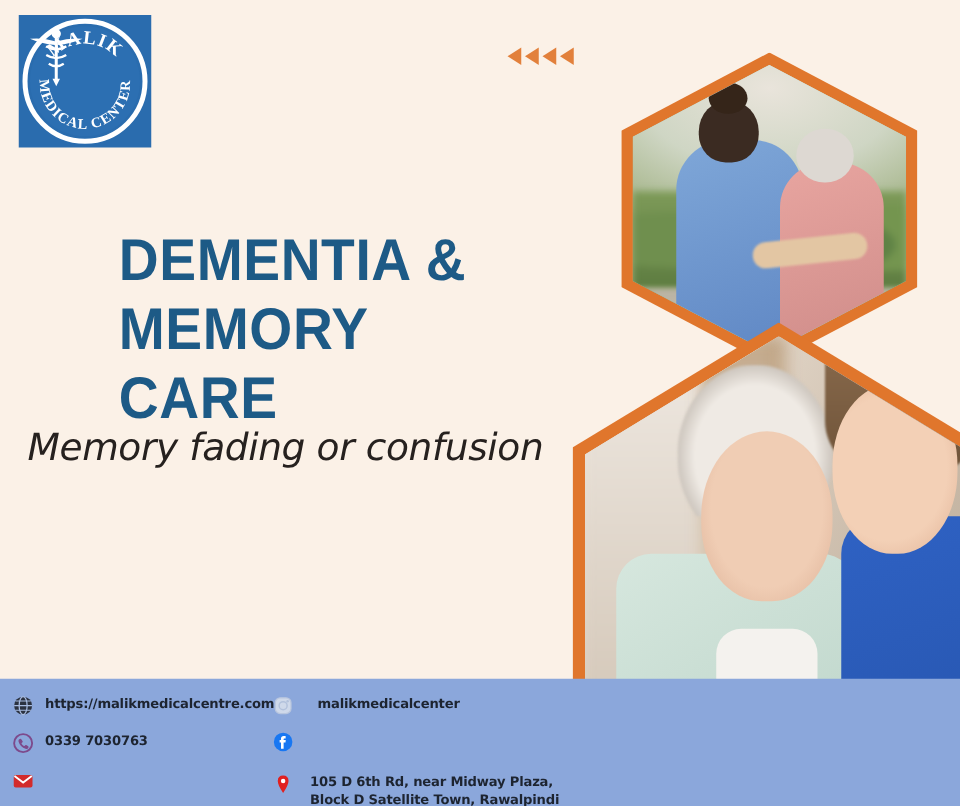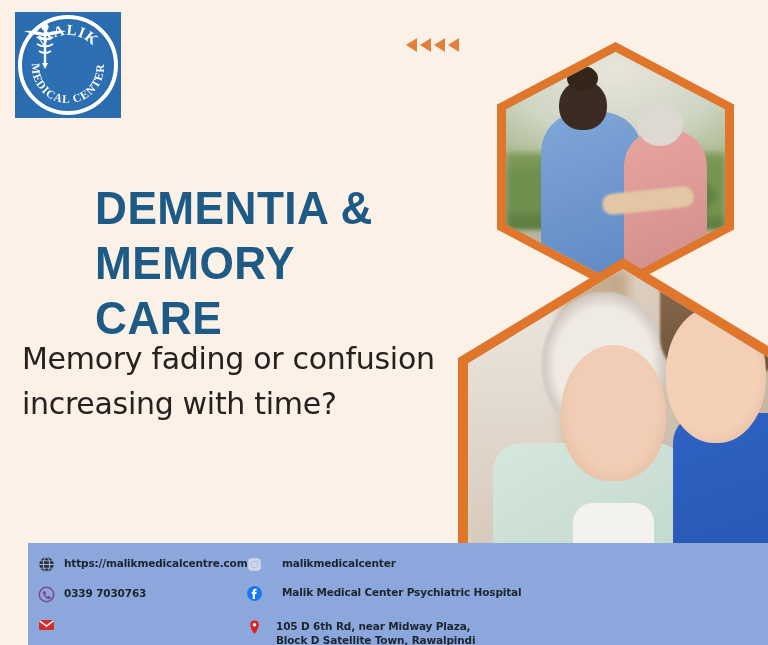--- a/index.html
+++ b/index.html
@@ -30,21 +30,21 @@
   
   .headline{position:absolute;left:95px;top:180px;width:330px;
       color:#1d5a86;font-weight:800;font-size:47px;line-height:55px;
       letter-spacing:.5px;font-family:"Liberation Sans", sans-serif;
       transform:scaleX(.94);transform-origin:left top;}
   .headline .l2{display:block;}
 
   
   .subtext{position:absolute;left:22px;top:336px;width:420px;
       color:#26211f;font-size:30px;line-height:45px;font-weight:400;
-      font-family:"DejaVu Sans", sans-serif;letter-spacing:-.3px;}
+      font-family:"DejaVu Sans", sans-serif;letter-spacing:-.3px;font-style:italic;}
   .subtext span{display:block;}
 
   
   .hex{position:absolute;
       -webkit-clip-path:polygon(50% 0%,100% 25%,100% 75%,50% 100%,0% 75%,0% 25%);
       clip-path:polygon(50% 0%,100% 25%,100% 75%,50% 100%,0% 75%,0% 25%);}
   .hex-top{left:497px;top:42px;width:237px;height:250px;background:#e0762c;}
   .hex-top .inner{position:absolute;left:9px;top:10px;right:9px;bottom:10px;
       -webkit-clip-path:polygon(50% 0%,100% 25%,100% 75%,50% 100%,0% 75%,0% 25%);
       clip-path:polygon(50% 0%,100% 25%,100% 75%,50% 100%,0% 75%,0% 25%);
@@ -103,21 +103,21 @@
   .sc2 .young-face{position:absolute;left:64%;top:10%;width:32%;height:36%;
      background:radial-gradient(ellipse at 45% 50%, #f3d0b6 0 60%, #deaf93 100%);
      border-radius:48%;filter:blur(.5px);}
   .sc2 .young-body{position:absolute;left:66%;top:38%;width:42%;height:62%;
      background:linear-gradient(160deg,#2f62c4,#2553ab);border-radius:30px 0 0 0;
      filter:blur(.6px);}
   .sc2 .tablet{position:absolute;left:10%;top:80%;width:34%;height:22%;
      background:linear-gradient(#f3f1ec,#ddd8d0);transform:rotate(-8deg);filter:blur(.8px);}
 
   
-  .footer{position:absolute;left:0;right:0;top:543px;height:102px;background:#8ba7db;margin-left:28px;}
+  .footer{position:absolute;left:0;right:0;top:543px;height:102px;background:#8ba7db;}
   .fcol{position:absolute;top:0;}
   .fcol.left{left:8px;width:215px;}
   .fcol.right{left:218px;width:330px;}
   .frow{display:flex;align-items:flex-start;gap:9px;position:absolute;}
   .frow .txt{color:#1d2430;font-size:10.5px;font-weight:bold;line-height:14px;
       font-family:"DejaVu Sans", sans-serif;letter-spacing:-.15px;white-space:nowrap;}
   .frow .txt.two{white-space:normal;width:215px;}
   .ico{width:17px;height:17px;flex:0 0 17px;position:relative;}
   .ico svg{display:block;width:17px;height:17px;}
 
@@ -172,21 +172,20 @@
     <i></i>
   </div>
 
   <div class="headline">
     <span class="l1">DEMENTIA &amp;</span>
     <span class="l2">MEMORY CARE</span>
   </div>
 
   <div class="subtext">
     <span>Memory fading or confusion</span>
-    <span>increasing with time?</span>
   </div>
 
   <div class="hex hex-top">
     <div class="inner">
       <div class="scene sc1">
         <div class="bush"></div>
           <div class="ground"></div>
         <div class="nurse"></div>
           <div class="nurse-head"></div>
           <div class="nurse-bun"></div>
@@ -265,21 +264,20 @@
         <span class="txt">malikmedicalcenter</span>
       </div>
 
       <div class="frow r-fb">
         <span class="ico">
           <svg viewBox="0 0 17 17">
               <circle cx="8.5" cy="8.5" r="7.4" fill="#1877f2"></circle>
           <path d="M10.4 8.9 h-1.5 v5.1 h-2.1 v-5.1 h-1.1 v-1.9 h1.1 v-1.2 q0 -2 2.1 -2 h1.6 v1.9 h-1.1 q-.5 0 -.5 .6 v.7 h1.7 z" fill="#ffffff"></path>
             </svg>
         </span>
-        <span class="txt">Malik Medical Center Psychiatric Hospital</span>
       </div>
 
       <div class="frow r-addr">
         <span class="ico">
           <svg viewBox="0 0 17 17">
               <path d="M8.5 1.4 q4.3 0 4.3 4.4 q0 3.4 -4.3 9.5 q-4.3 -6.1 -4.3 -9.5 q0 -4.4 4.3 -4.4 z" fill="#e02020"></path>
           <circle cx="8.5" cy="5.8" r="1.8" fill="#ffffff"></circle>
             </svg>
         </span>
         <span class="txt two">105 D 6th Rd, near Midway Plaza, Block D Satellite Town, Rawalpindi</span>

